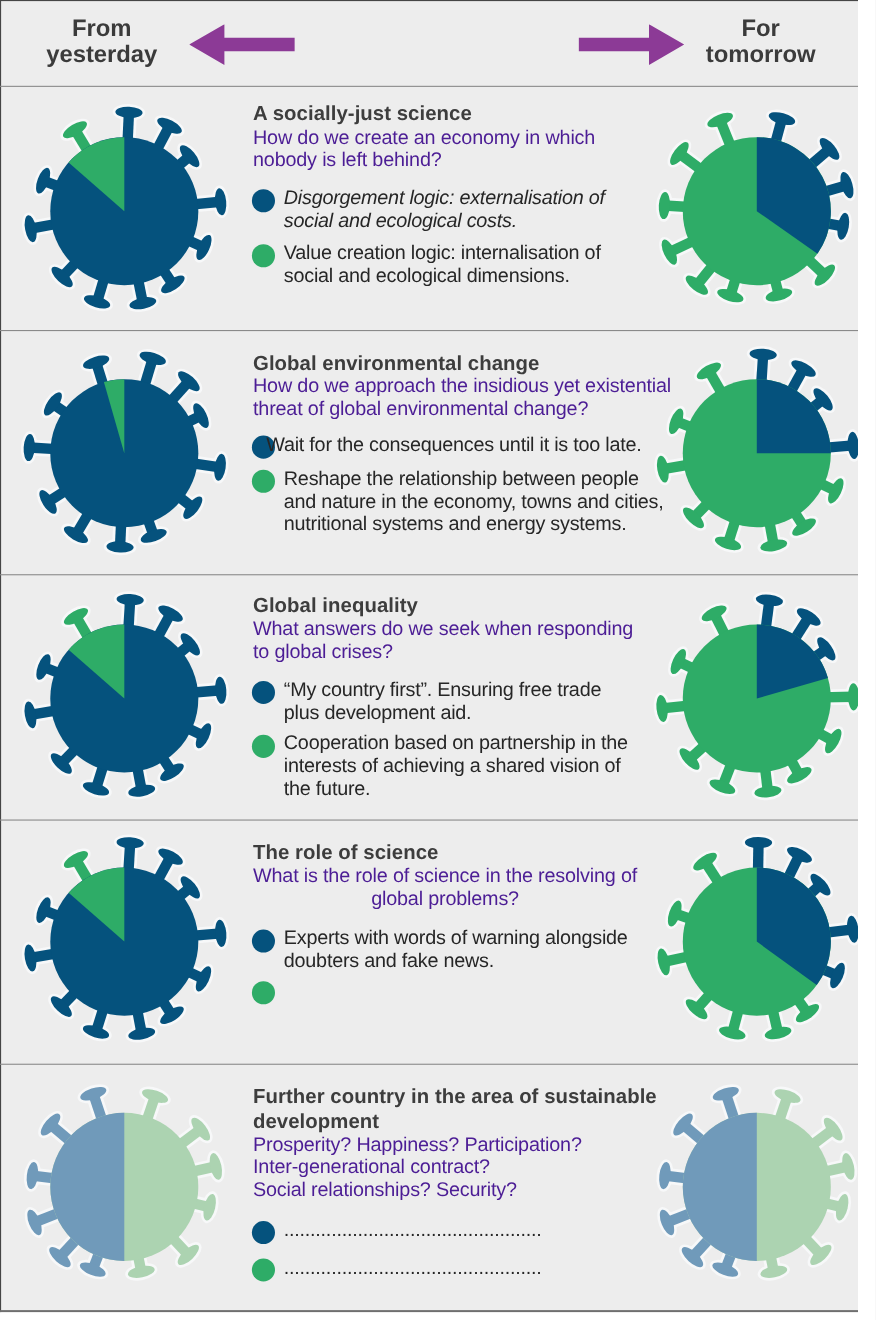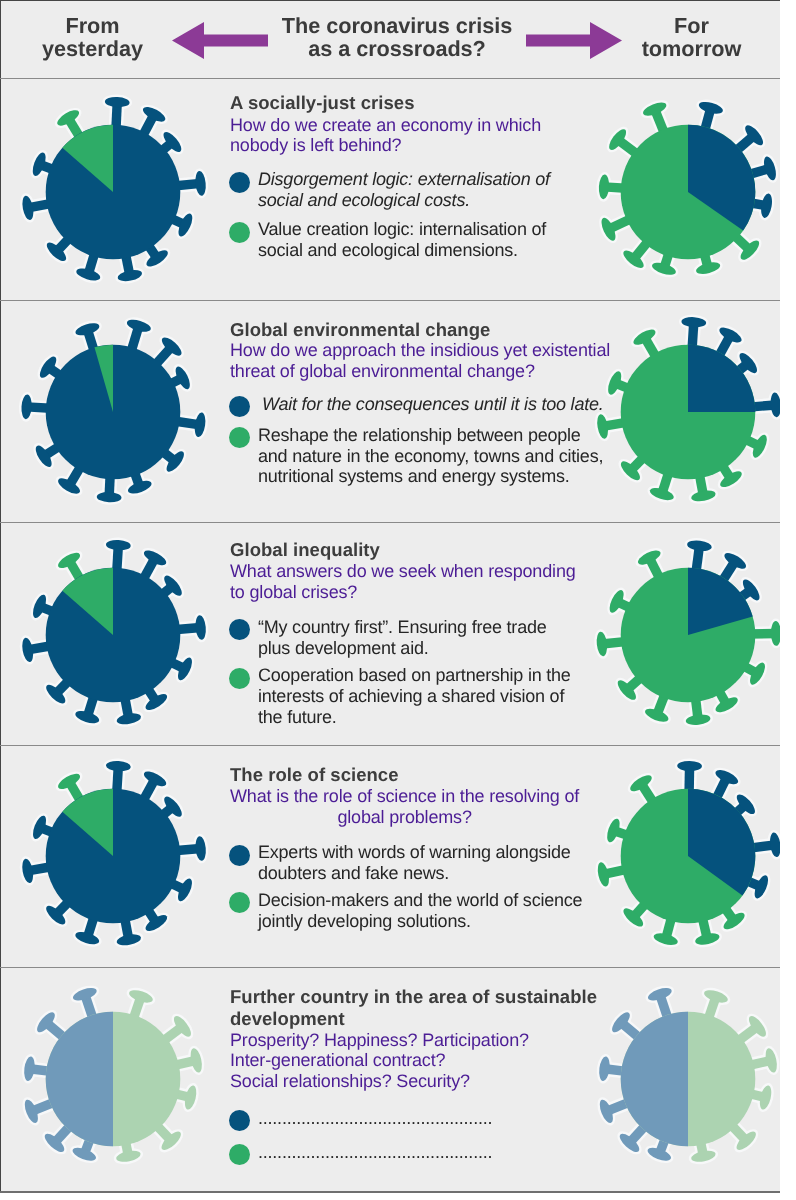--- a/index.html
+++ b/index.html
@@ -32,22 +32,20 @@
 <div id="page">
     <div class="edgeT"></div>
     <div class="edgeL"></div>
     <div class="edgeR"></div>
     <div class="edgeB"></div>
     <div class="hdrcell" style="left:2px;top:15px;width:181px;">From
 yesterday</div>
     <div class="arrow" style="left:171.5px;top:22px;"><svg width="96" height="37" viewBox="0 0 96 37">
         <path d="M 0 18.5 L 32 0 L 32 12.4 L 96 12.4 L 96 24.6 L 32 24.6 L 32 37 Z" fill="#8c3a96"></path>
       </svg></div>
-    <div class="hdrcell" style="left:272px;top:15px;width:250px;">The coronavirus crisis
-as a crossroads?</div>
     <div class="arrow" style="left:525.5px;top:22px;"><svg width="96" height="37" viewBox="0 0 96 37">
         <path d="M 96 18.5 L 64 0 L 64 12.4 L 0 12.4 L 0 24.6 L 64 24.6 L 64 37 Z" fill="#8c3a96"></path>
       </svg></div>
     <div class="hdrcell" style="left:601px;top:15px;width:181px;">For
 tomorrow</div>
     <div class="hline" style="top:78px;"></div>
     <div class="hline" style="top:300px;"></div>
     <div class="virus" style="left:-7.5px;top:72px;"><svg width="240" height="240" viewBox="0 0 240 240">
         <line x1="122.74" y1="61.80" x2="124.24" y2="30.10" stroke="#f7f8f9" stroke-width="14.44"></line>
         <ellipse cx="124.24" cy="30.10" rx="14.86" ry="7.57" fill="#f7f8f9" transform="rotate(2.7 124.24 30.10)"></ellipse>
@@ -145,21 +143,21 @@
         <ellipse cx="40.50" cy="157.24" rx="12.36" ry="5.07" fill="#2eac67" transform="rotate(244.9 40.50 157.24)"></ellipse>
         <line x1="61.85" y1="116.44" x2="35.98" y2="114.86" stroke="#2eac67" stroke-width="9.44"></line>
         <ellipse cx="35.98" cy="114.86" rx="12.36" ry="5.07" fill="#2eac67" transform="rotate(273.5 35.98 114.86)"></ellipse>
         <line x1="73.29" y1="85.18" x2="49.61" y2="67.53" stroke="#2eac67" stroke-width="9.44"></line>
         <ellipse cx="49.61" cy="67.53" rx="12.36" ry="5.07" fill="#2eac67" transform="rotate(306.7 49.61 67.53)"></ellipse>
         <line x1="98.27" y1="65.94" x2="86.69" y2="37.15" stroke="#2eac67" stroke-width="9.44"></line>
         <ellipse cx="86.69" cy="37.15" rx="12.36" ry="5.07" fill="#2eac67" transform="rotate(338.1 86.69 37.15)"></ellipse>
         <circle cx="120" cy="120" r="67.3" fill="#2eac67"></circle>
         <path d="M 120 120 L 120.00 52.70 A 67.3 67.3 0 0 1 175.13 158.60 Z" fill="#05527d"></path>
       </svg></div>
-    <div class="ptitle" style="left:230px;top:92.3px;">A socially-just crises</div>
+    <div class="ptitle" style="left:230px;top:92.3px;">A socially-just science</div>
     <div class="psub" style="left:230px;top:114.5px;">How do we create an economy in which
 nobody is left behind?</div>
     <div class="bdot" style="left:228.7px;top:171.50px;width:21px;height:21px;background:#05527d;"></div>
     <div class="btext" style="left:258px;top:169.3px;font-style:italic;">Disgorgement logic: externalisation of
 social and ecological costs.</div>
     <div class="bdot" style="left:228.7px;top:221.60px;width:21px;height:21px;background:#2eac67;"></div>
     <div class="btext" style="left:258px;top:219.4px;">Value creation logic: internalisation of
 social and ecological dimensions.</div>
     <div class="hline" style="top:522px;"></div>
     <div class="virus" style="left:-7.5px;top:292px;"><svg width="240" height="240" viewBox="0 0 240 240">
@@ -263,21 +261,21 @@
         <ellipse cx="46.69" cy="90.97" rx="12.36" ry="5.07" fill="#2eac67" transform="rotate(291.6 46.69 90.97)"></ellipse>
         <line x1="90.69" y1="69.65" x2="76.45" y2="45.17" stroke="#2eac67" stroke-width="9.44"></line>
         <ellipse cx="76.45" cy="45.17" rx="12.36" ry="5.07" fill="#2eac67" transform="rotate(329.8 76.45 45.17)"></ellipse>
         <circle cx="120" cy="120" r="67.3" fill="#2eac67"></circle>
         <path d="M 120 120 L 120.00 52.70 A 67.3 67.3 0 0 1 187.30 120.00 Z" fill="#05527d"></path>
       </svg></div>
     <div class="ptitle" style="left:230px;top:318.8px;">Global environmental change</div>
     <div class="psub" style="left:230px;top:340.1px;">How do we approach the insidious yet existential
 threat of global environmental change?</div>
     <div class="bdot" style="left:228.7px;top:396.20px;width:21px;height:21px;background:#05527d;"></div>
-    <div class="btext" style="left:262px;top:394px;font-style:italic;">Wait for the consequences until it is too late.</div>
+    <div class="btext" style="left:242px;top:394px;">Wait for the consequences until it is too late.</div>
     <div class="bdot" style="left:228.7px;top:427.20px;width:21px;height:21px;background:#2eac67;"></div>
     <div class="btext" style="left:258px;top:425px;">Reshape the relationship between people
 and nature in the economy, towns and cities,
 nutritional systems and energy systems.</div>
     <div class="hline" style="top:745px;"></div>
     <div class="virus" style="left:-7.5px;top:514.8px;"><svg width="240" height="240" viewBox="0 0 240 240">
         <line x1="123.46" y1="61.84" x2="125.34" y2="30.16" stroke="#f7f8f9" stroke-width="14.44"></line>
         <ellipse cx="125.34" cy="30.16" rx="14.86" ry="7.57" fill="#f7f8f9" transform="rotate(3.4 125.34 30.16)"></ellipse>
         <line x1="147.89" y1="68.85" x2="162.07" y2="42.83" stroke="#f7f8f9" stroke-width="14.44"></line>
         <ellipse cx="162.07" cy="42.83" rx="14.86" ry="7.57" fill="#f7f8f9" transform="rotate(28.6 162.07 42.83)"></ellipse>
@@ -495,22 +493,20 @@
         <circle cx="120" cy="120" r="67.3" fill="#2eac67"></circle>
         <path d="M 120 120 L 120.00 52.70 A 67.3 67.3 0 0 1 174.45 159.56 Z" fill="#05527d"></path>
       </svg></div>
     <div class="ptitle" style="left:230px;top:764.2px;">The role of science</div>
     <div class="psub" style="left:230px;top:786px;text-align:center;">What is the role of science in the resolving of
 global problems?</div>
     <div class="bdot" style="left:228.7px;top:844.50px;width:21px;height:21px;background:#05527d;"></div>
     <div class="btext" style="left:258px;top:842.3px;">Experts with words of warning alongside
 doubters and fake news.</div>
     <div class="bdot" style="left:228.7px;top:892.20px;width:21px;height:21px;background:#2eac67;"></div>
-    <div class="btext" style="left:258px;top:890px;">Decision-makers and the world of science
-jointly developing solutions.</div>
     <div class="virus" style="left:-7.5px;top:959.3px;"><svg width="240" height="240" viewBox="0 0 240 240">
         <line x1="138.68" y1="64.82" x2="147.95" y2="37.41" stroke="#f7f8f9" stroke-width="14.44"></line>
         <ellipse cx="147.95" cy="37.41" rx="14.86" ry="7.57" fill="#f7f8f9" transform="rotate(18.7 147.95 37.41)"></ellipse>
         <line x1="166.47" y1="84.86" x2="189.46" y2="67.47" stroke="#f7f8f9" stroke-width="14.44"></line>
         <ellipse cx="189.46" cy="67.47" rx="14.86" ry="7.57" fill="#f7f8f9" transform="rotate(52.9 189.46 67.47)"></ellipse>
         <line x1="176.86" y1="107.29" x2="203.23" y2="101.40" stroke="#f7f8f9" stroke-width="14.44"></line>
         <ellipse cx="203.23" cy="101.40" rx="14.86" ry="7.57" fill="#f7f8f9" transform="rotate(77.4 203.23 101.40)"></ellipse>
         <line x1="176.67" y1="133.50" x2="197.58" y2="138.48" stroke="#f7f8f9" stroke-width="14.44"></line>
         <ellipse cx="197.58" cy="138.48" rx="14.86" ry="7.57" fill="#f7f8f9" transform="rotate(103.4 197.58 138.48)"></ellipse>
         <line x1="159.96" y1="162.40" x2="178.21" y2="181.77" stroke="#f7f8f9" stroke-width="14.44"></line>

